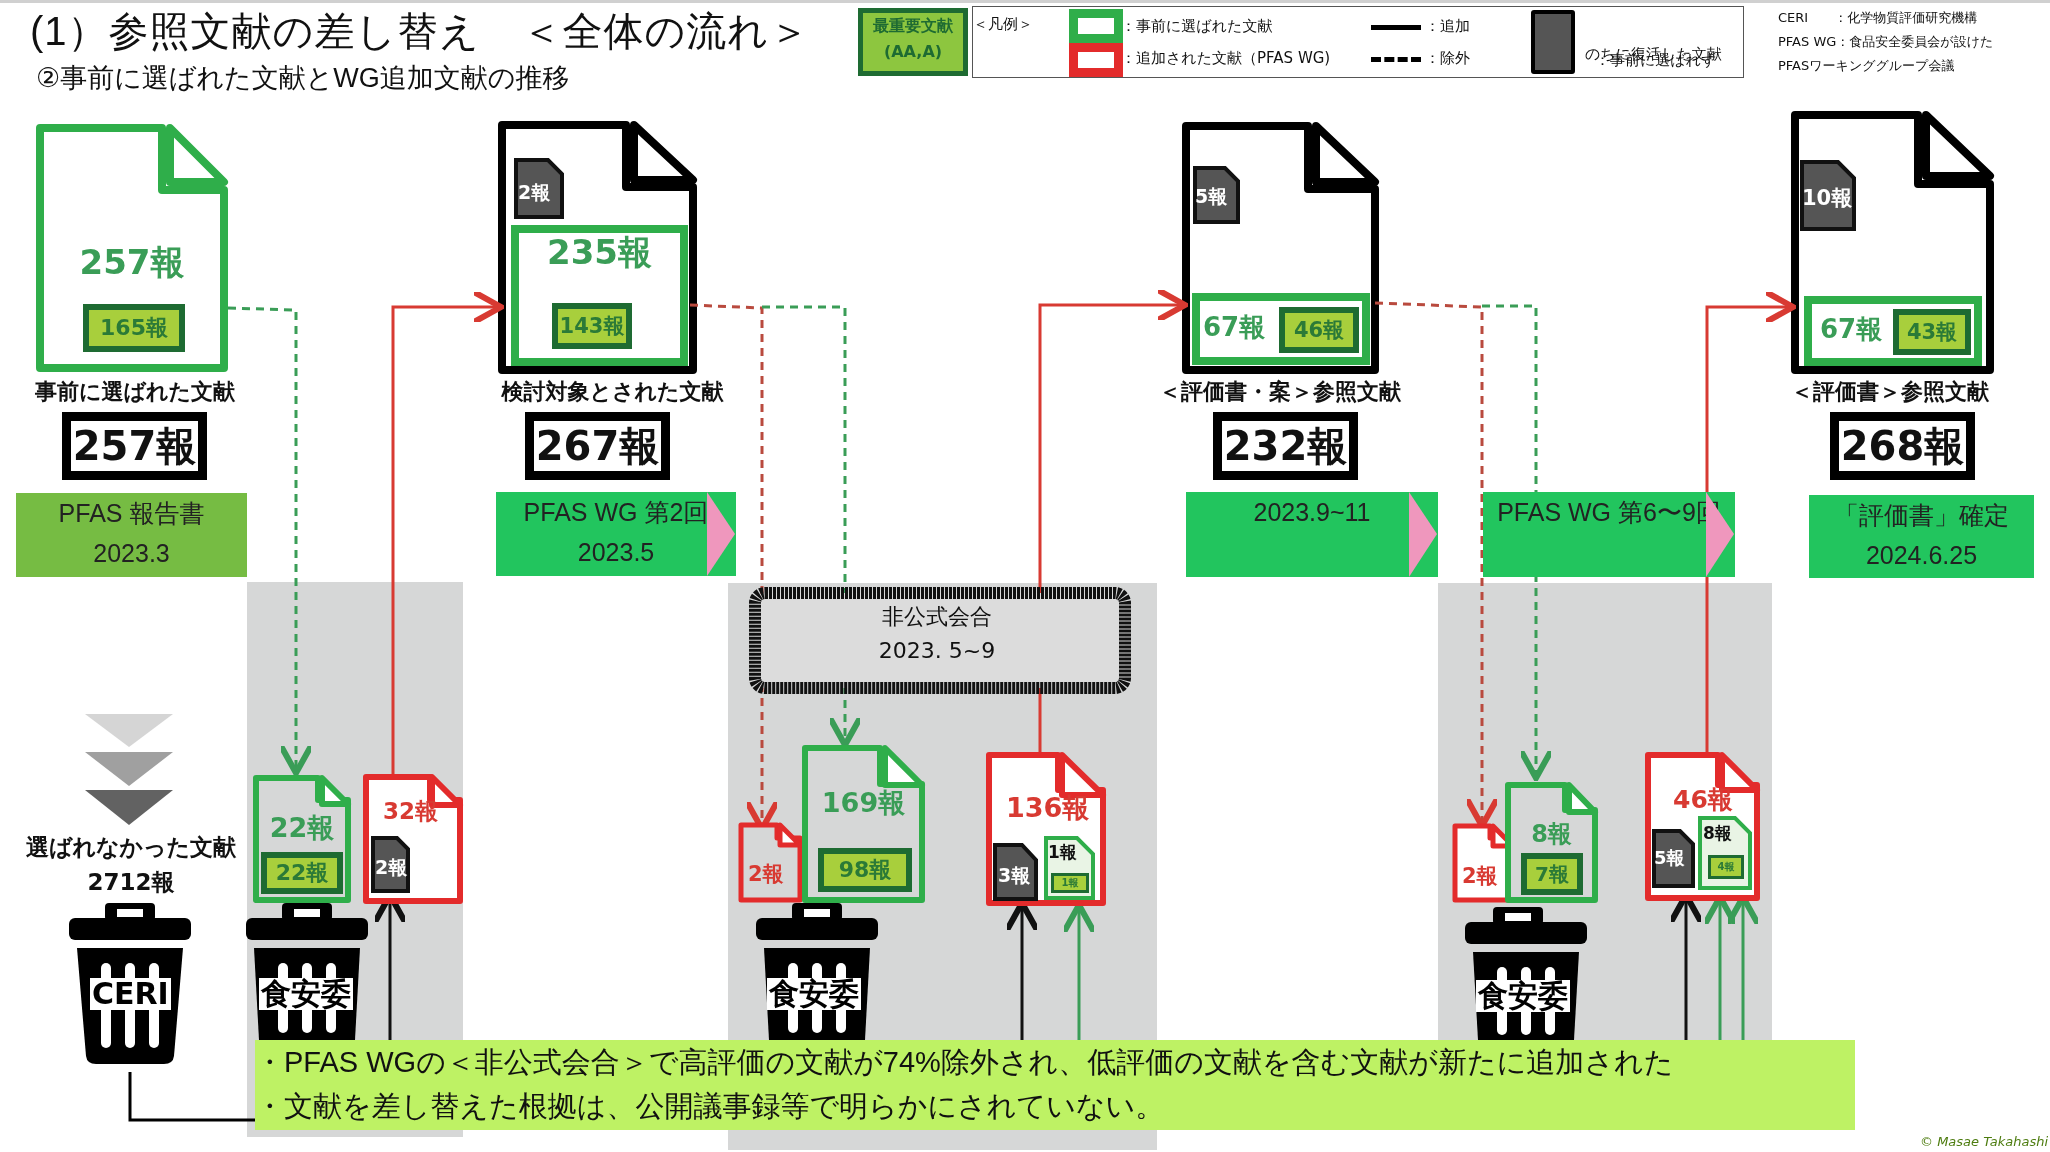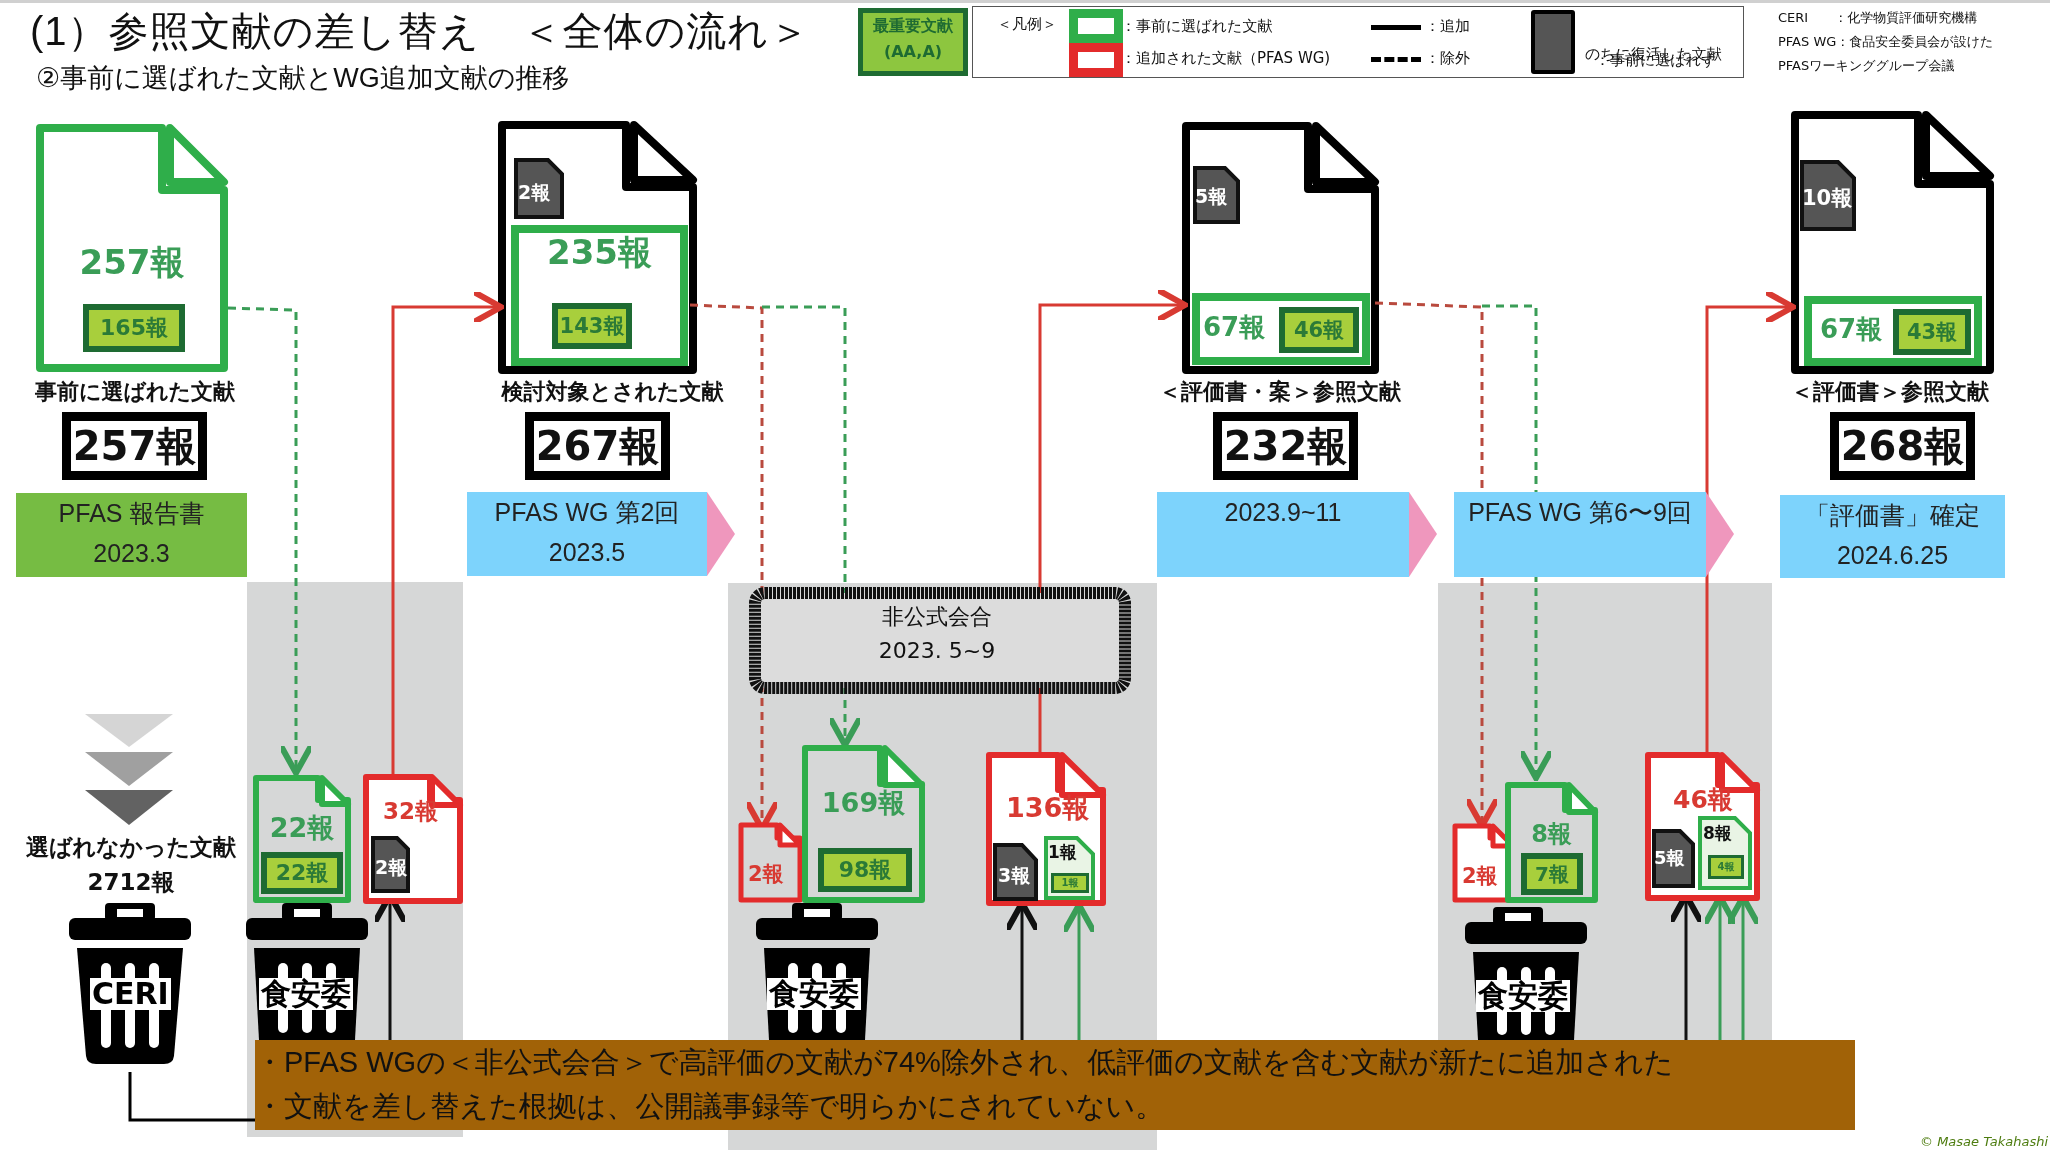--- a/index.html
+++ b/index.html
@@ -25,53 +25,53 @@
   .notes div { white-space: nowrap; }
 
   
   .graycol { background: #d6d7d7; }
 
   
   .doc-label { font-size: 22px; font-weight: bold; white-space: nowrap; text-align: center; }
   .total-box { border: 9px solid #000; background: #fff; font-size: 40px; font-weight: bold; text-align: center; line-height: 50px; }
   .stage { font-size: 25px; text-align: center; color: #222; line-height: 40px; font-family: "Liberation Sans", "DejaVu Sans", sans-serif; }
   .stage.green { background: #76bc43; }
-  .stage.pink { background: #7dd3fc; }
+  .stage.pink { background: #22c55e; margin-left: 29px; }
 
   .gtxt { color: #3a9d57; font-weight: bold; }
   .rtxt { color: #d83a32; font-weight: bold; }
   .inner-aa { position: absolute; background: #a8cf3c; border: 6px solid #1e6b32; color: #2b7a37; font-weight: bold; text-align: center; }
   .gray-doc-label { position: absolute; color: #fff; font-weight: bold; white-space: nowrap; }
   .black-label { position: absolute; color: #111; font-weight: bold; white-space: nowrap; }
 
   .bin-label { position: absolute; background: #fff; color: #000; font-weight: bold; font-size: 30px; line-height: 32px; padding: 0 2px; white-space: nowrap; }
 
   .informal { left: 752px; top: 590px; width: 380px; height: 100px; text-align: center; font-weight: normal; font-size: 22px; line-height: 34px; }
   .informal-inner { position: absolute; left: 20px; top: 12px; width: 320px; padding-top: 0; }
 
   .unsel { left: 16px; top: 830px; width: 230px; text-align: center; font-weight: bold; font-size: 23px; line-height: 35px; }
 
-  .bottom-box { left: 255px; top: 1040px; width: 1600px; height: 90px; background: #a16207; font-size: 29px; line-height: 44px; font-family: "Liberation Sans", "DejaVu Sans", sans-serif; }
+  .bottom-box { left: 255px; top: 1040px; width: 1600px; height: 90px; background: #bef264; font-size: 29px; line-height: 44px; font-family: "Liberation Sans", "DejaVu Sans", sans-serif; }
   .bottom-box div { white-space: nowrap; }
   .copyright { left: 1920px; top: 1134px; font-size: 13px; font-style: italic; color: #4d7c0f; white-space: nowrap; }
 </style>
 </head>
 <body>
 
 <div class="abs topline"></div>
 <div class="abs title">(1）参照文献の差し替え　＜全体の流れ＞</div>
 <div class="abs subtitle">②事前に選ばれた文献とWG追加文献の推移</div>
 
 <div class="abs important-badge">
   <div>最重要文献</div>
   <div>(AA,A)</div>
 </div>
 
 <div class="abs legend">
-  <span style="left:24px;top:8px;font-family:Liberation Mono, monospace;">＜凡例＞</span>
+  <span style="left:0;top:8px;font-family:Liberation Mono, monospace;">＜凡例＞</span>
   <div class="sw g" style="left:96px;top:2px;"></div>
   <span style="left:148px;top:10px;">：事前に選ばれた文献</span>
   <div class="sw r" style="left:96px;top:36px;"></div>
   <span style="left:148px;top:42px;">：追加された文献（PFAS WG)</span>
   <div class="solid" style="left:398px;top:18px;"></div>
   <span style="left:452px;top:10px;text-align:right;">：追加</span>
   <div class="dash" style="left:398px;top:50px;"></div>
   <span style="left:452px;top:42px;">：除外</span>
   <div class="mini-doc" style="left:558px;top:3px;"></div>
   <span style="left:622px;top:12px;margin-top:32px;">：事前に選ばれず</span>

